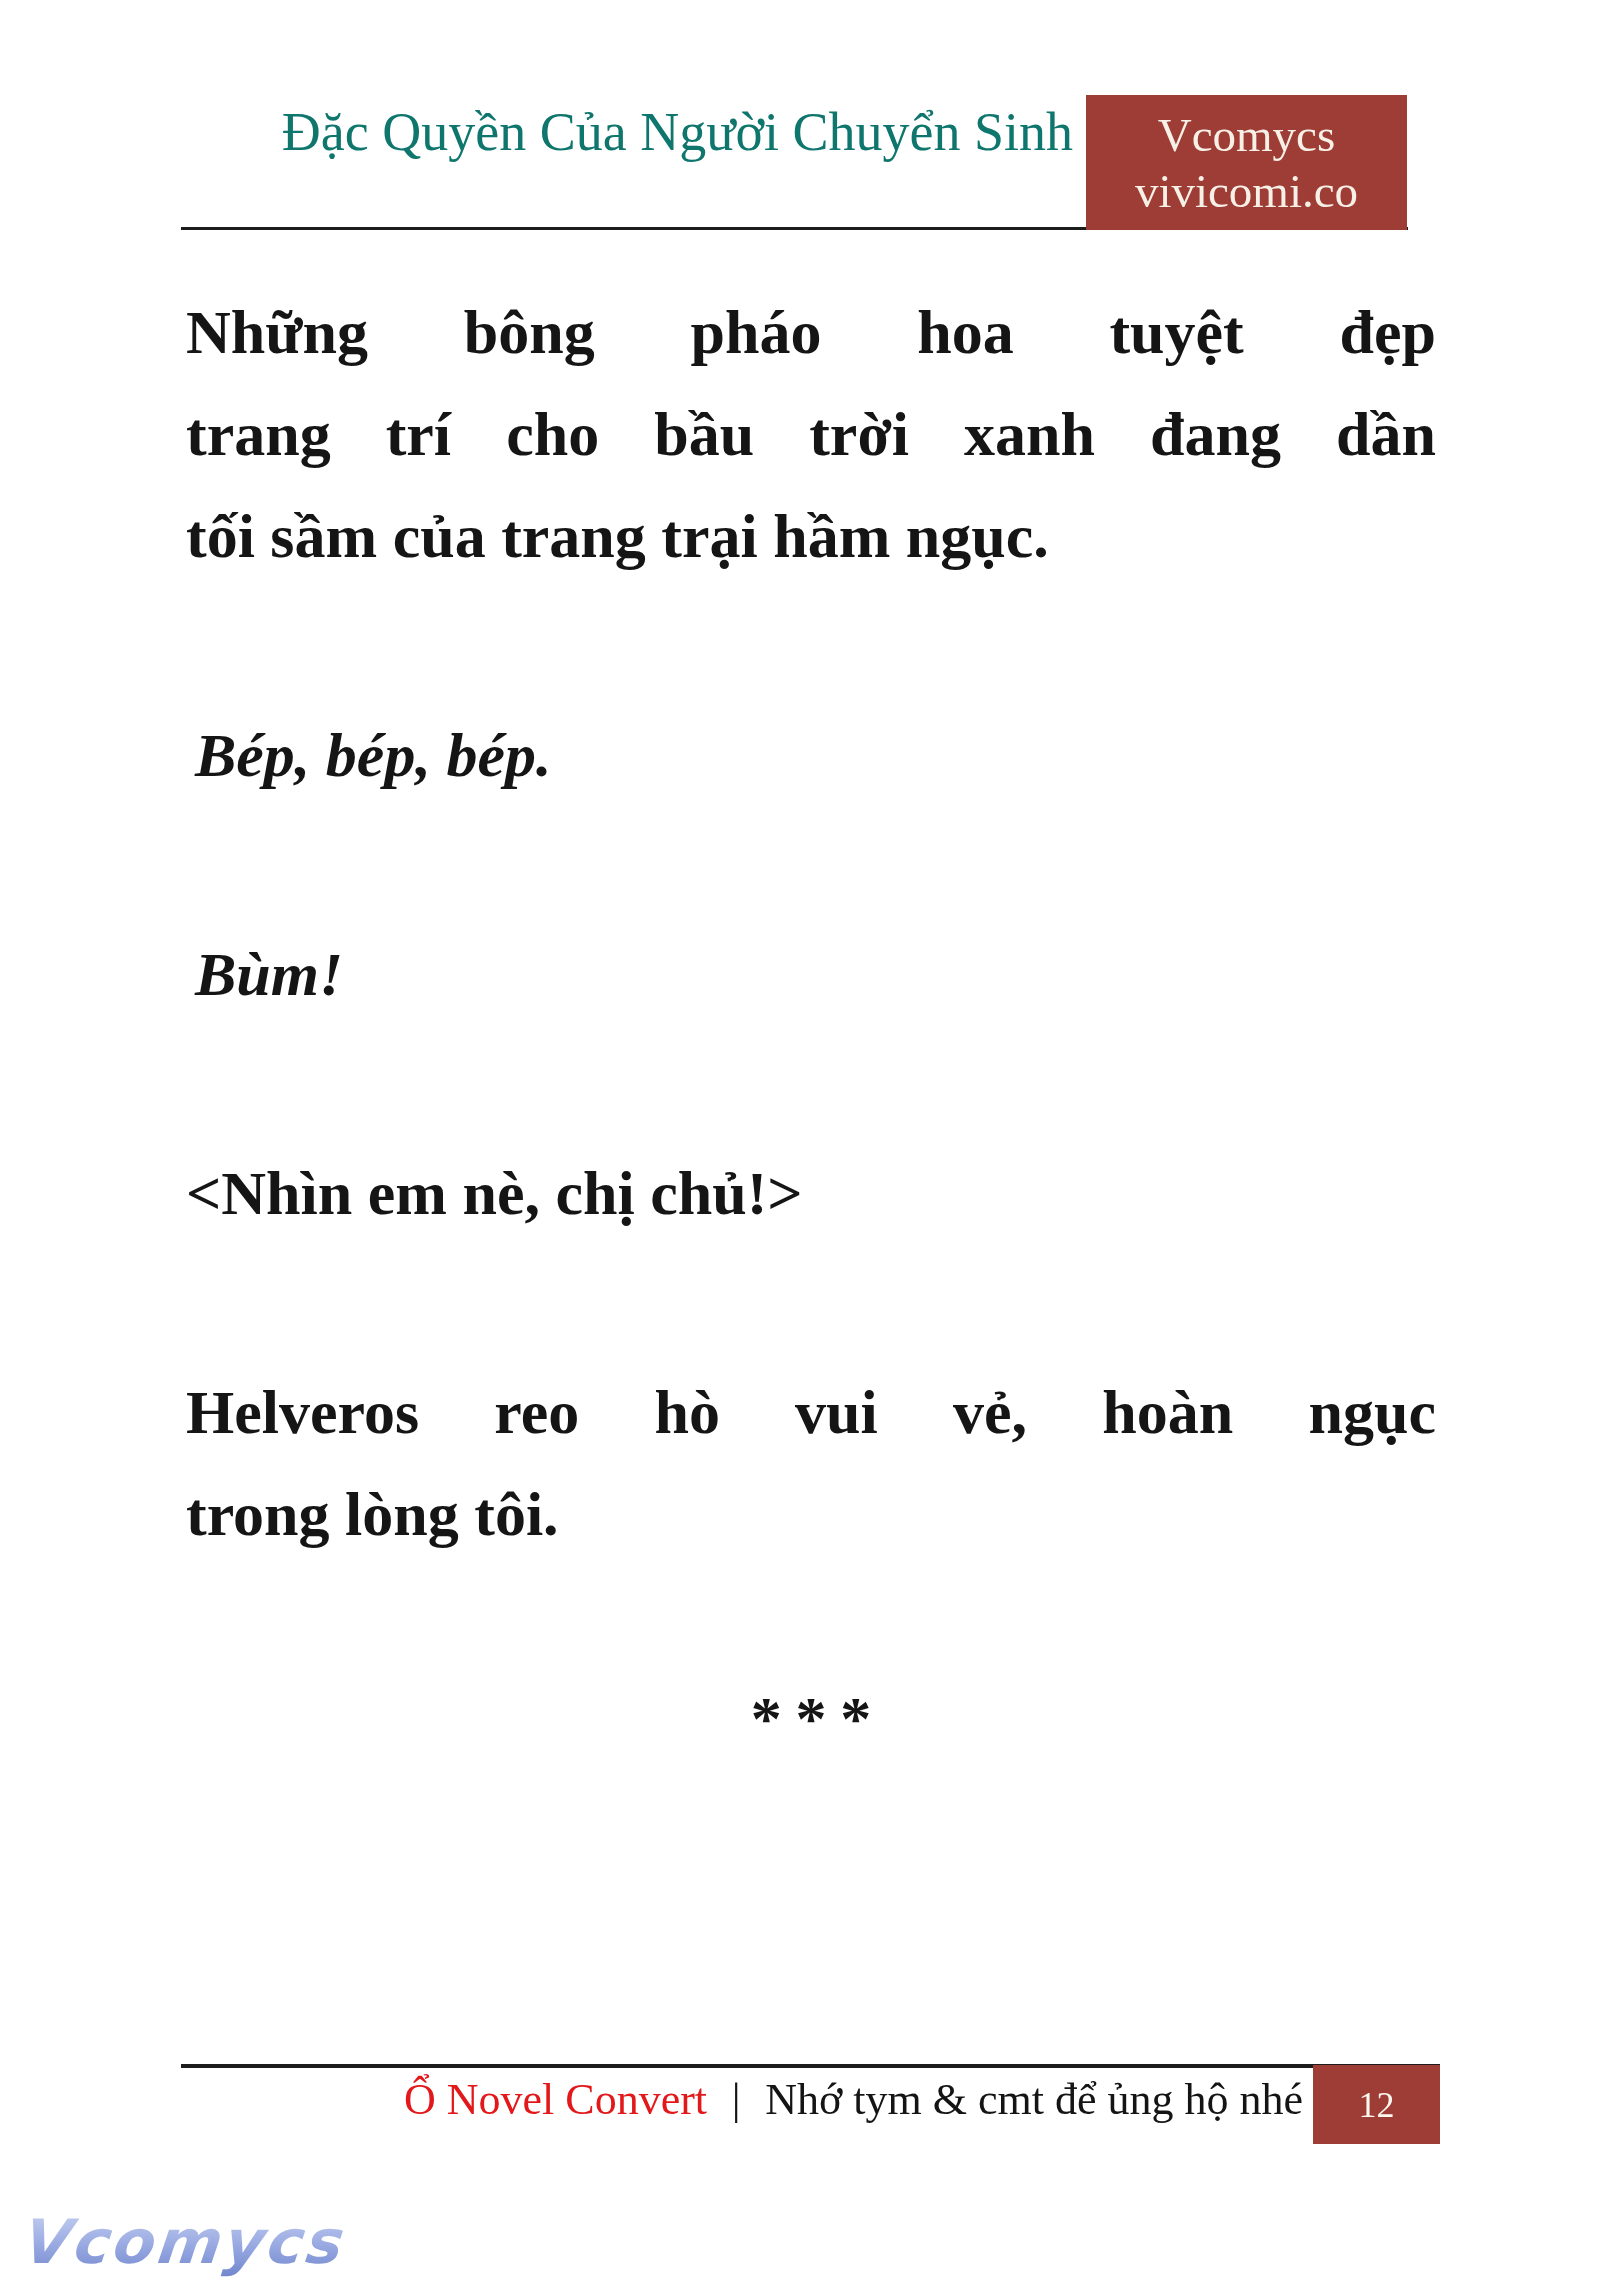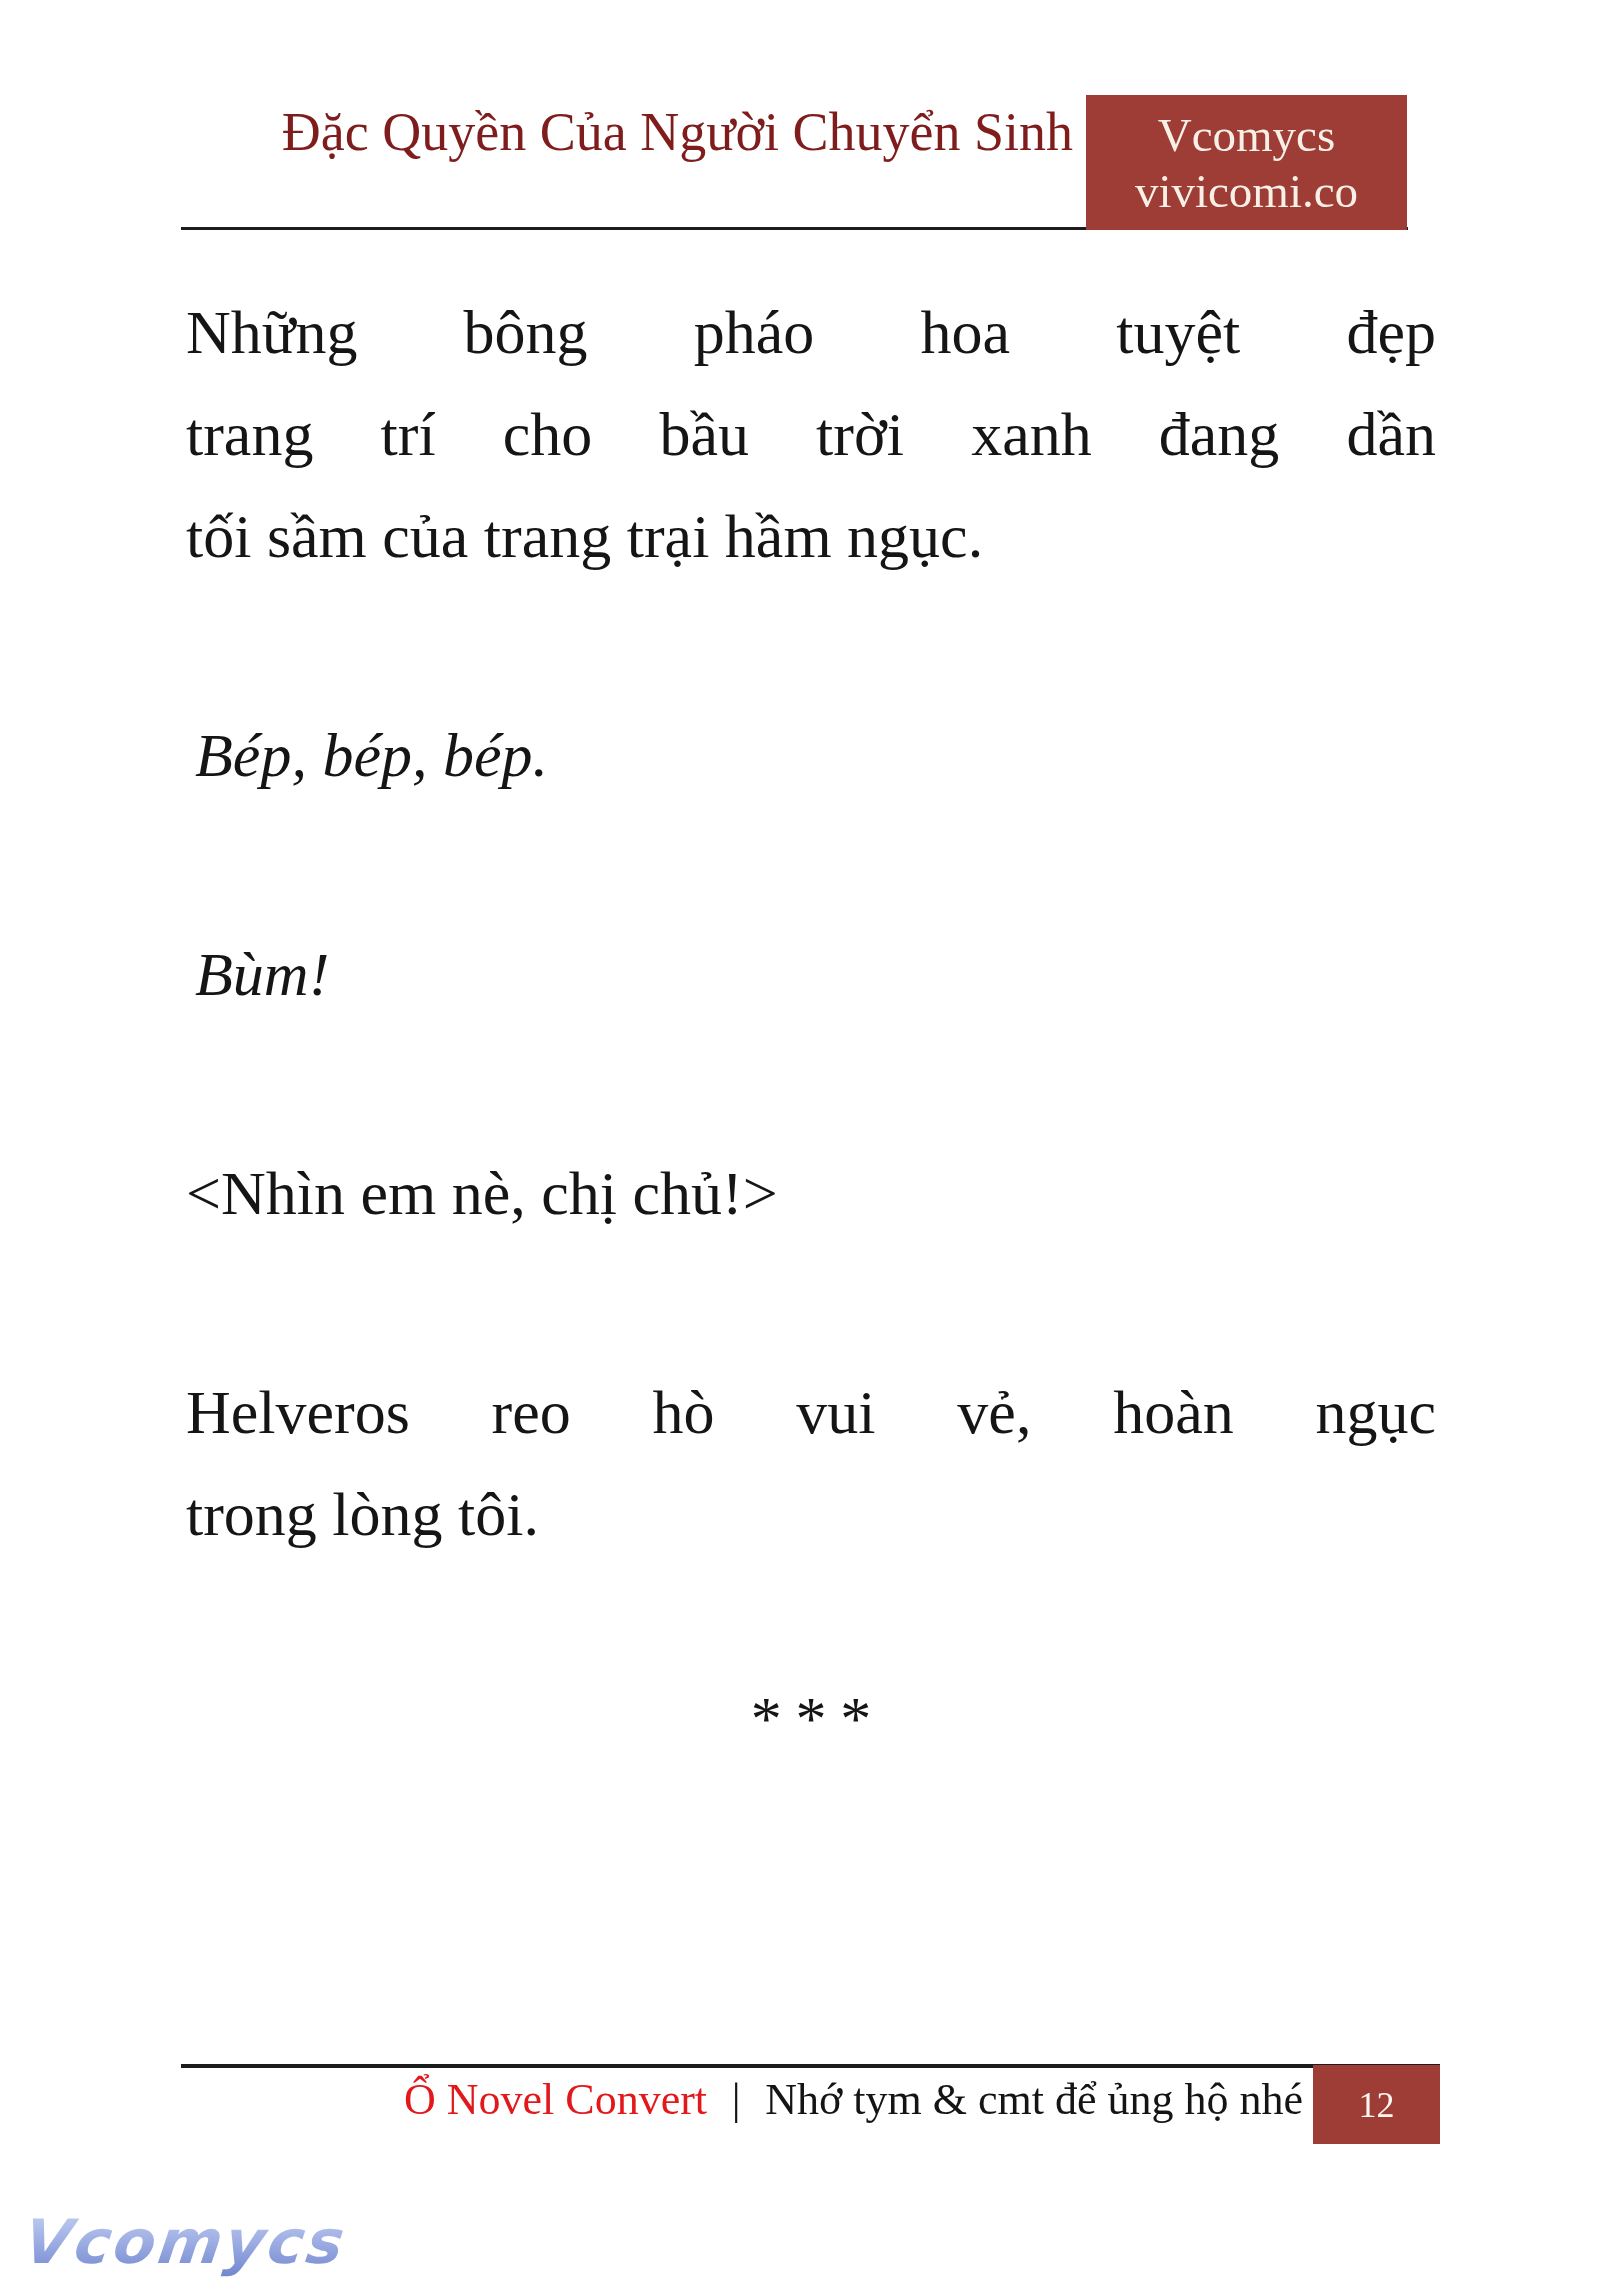--- a/index.html
+++ b/index.html
@@ -10,42 +10,42 @@
     overflow:hidden;
     font-family:"Liberation Serif","DejaVu Serif",serif;
     color:#151515;
   }
 
   
   .header-titles{
     position:absolute;
     top:102px;right:549px;
     font-size:54px;line-height:60px;
-    color:#7f1d1d;
+    color:#0f766e;
     white-space:nowrap;
   }
   .brand-box{
     position:absolute;
     left:1086px;top:95px;
     width:321px;height:135px;
     display:flex;flex-direction:column;
     align-items:center;justify-content:center;
     font-size:47px;line-height:56px;
     z-index:2;
   }
   .rule{position:absolute;background:#1c1c1c;}
   .rule.header-rule{left:181px;top:227px;width:1227px;height:2.9px;z-index:1;}
   .rule.footer-rule{left:181px;top:2064px;width:1259px;height:3.9px;}
 
   
   .body-text{
     position:absolute;
     left:186px;top:281px;
     width:1250px;
-    font-size:62px;line-height:102px;
+    font-size:62px;line-height:102px;font-weight:bold;
   }
   .para{margin:0 0 117px 0;}
   .para.italic{font-style:italic;margin-left:9px;}
   .line{white-space:normal;}
   .line.j{text-align:justify;text-align-last:justify;}
   .separator{
     margin-top:-14.7px;
     text-align:center;
     font-size:62px;line-height:102px;
     letter-spacing:13.7px;

